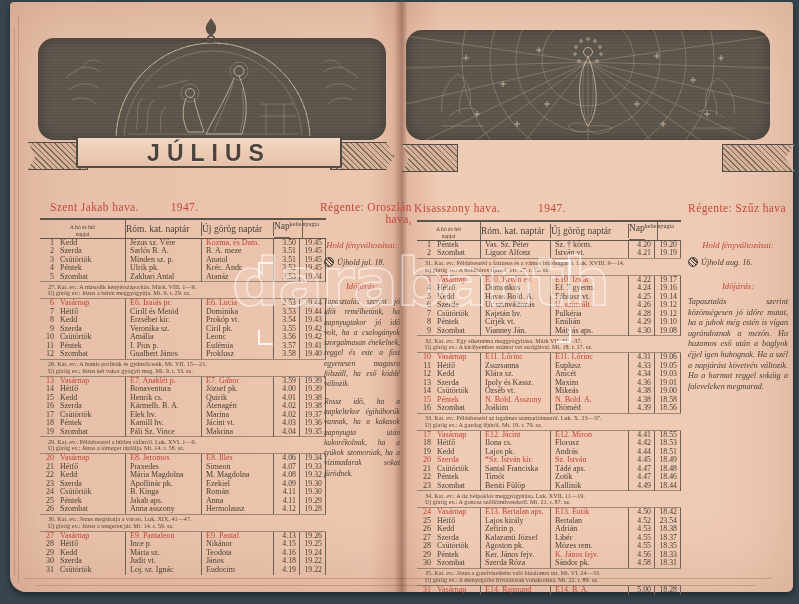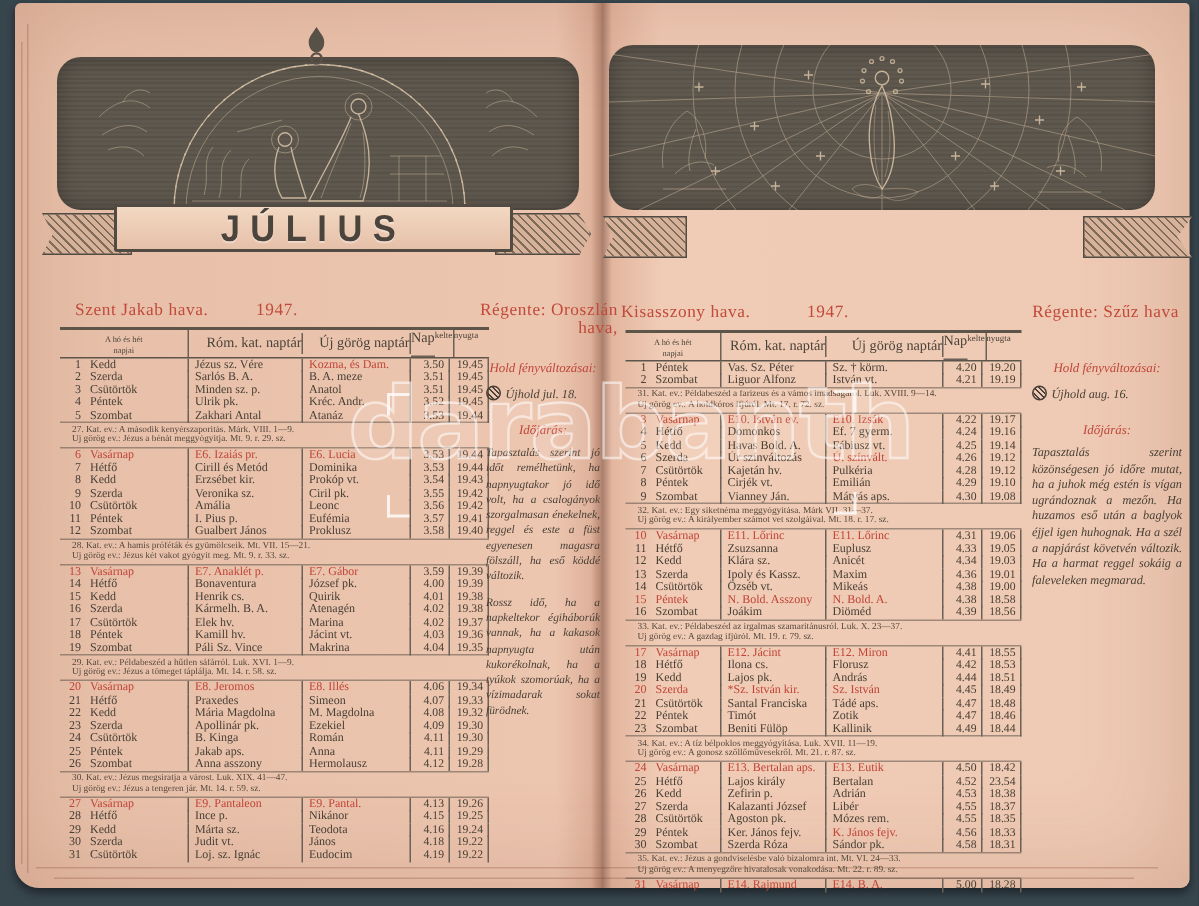--- a/index.html
+++ b/index.html
@@ -55,21 +55,21 @@
   .sub-r{text-align:right;}
   
   .cal-table{position:absolute;border-top:2px solid #5d544a;}
   #table-july{left:30px;top:216px;width:286px;}
   #table-august{left:407px;top:218px;width:264px;}
   .cal-head{display:grid;border-bottom:1.2px solid #5d544a;color:#4a4339;}
   #table-july .cal-head,#table-july .cal-row{grid-template-columns:16px 70px 76px 72px 26px 26px;}
   #table-august .cal-head,#table-august .cal-row{grid-template-columns:16px 48px 70px 78px 26px 26px;}
   .h-day{grid-column:1 / span 2;font-size:5.6px;text-align:center;line-height:1.25;
          padding-top:4px;border-right:1px solid #6b6156;}
-  .h-kat,.h-gorog{font-size:9.5px;text-align:right;align-self:center;border-right:1px solid #6b6156;
+  .h-kat,.h-gorog{font-size:9.5px;text-align:left;align-self:center;border-right:1px solid #6b6156;
          padding:2px 0;}
   .h-nap{grid-column:5 / span 2;display:flex;flex-direction:row;}
   .h-nap-top{font-size:9.5px;text-align:center;border-bottom:1px solid #6b6156;padding:1px 0;}
   .h-nap-sub{display:flex;font-size:6px;}
   .h-nap-sub span{flex:1;text-align:center;padding:1px 0;}
   .h-kelte{border-right:1px solid #6b6156;}
   .cal-row{display:grid;height:8.5px;line-height:8.6px;font-size:8px;color:#473f35;}
   .c-num{text-align:right;padding-right:2px;}
   .c-dayname,.c-kat,.c-gorog{padding-left:4px;white-space:nowrap;overflow:hidden;}
   .c-dayname{border-right:1px solid #6b6156;}

